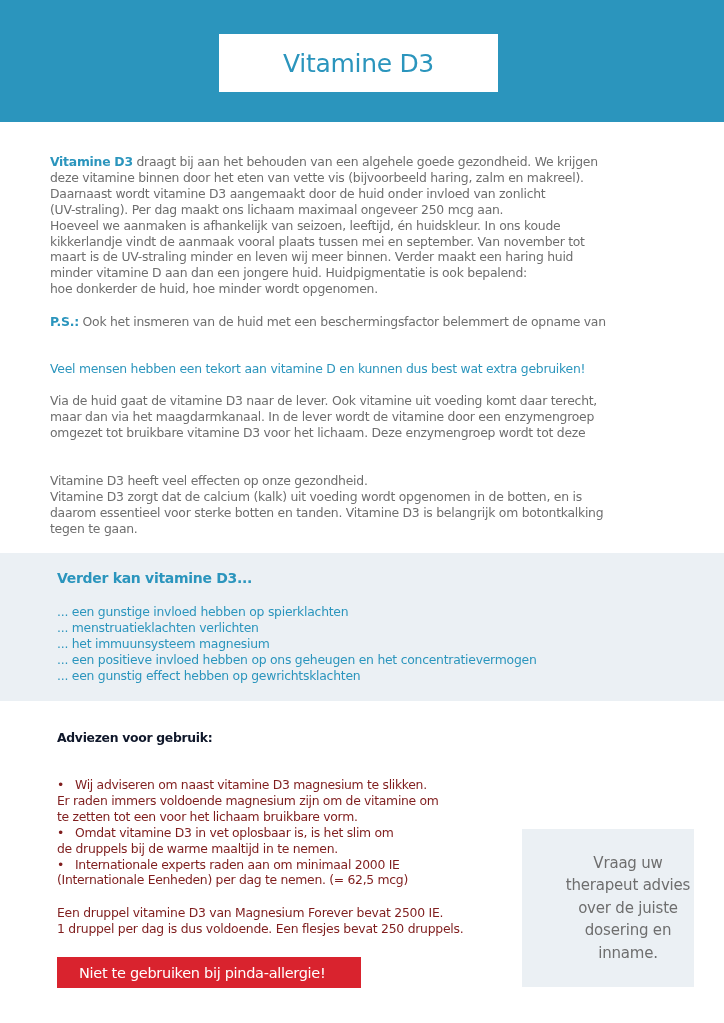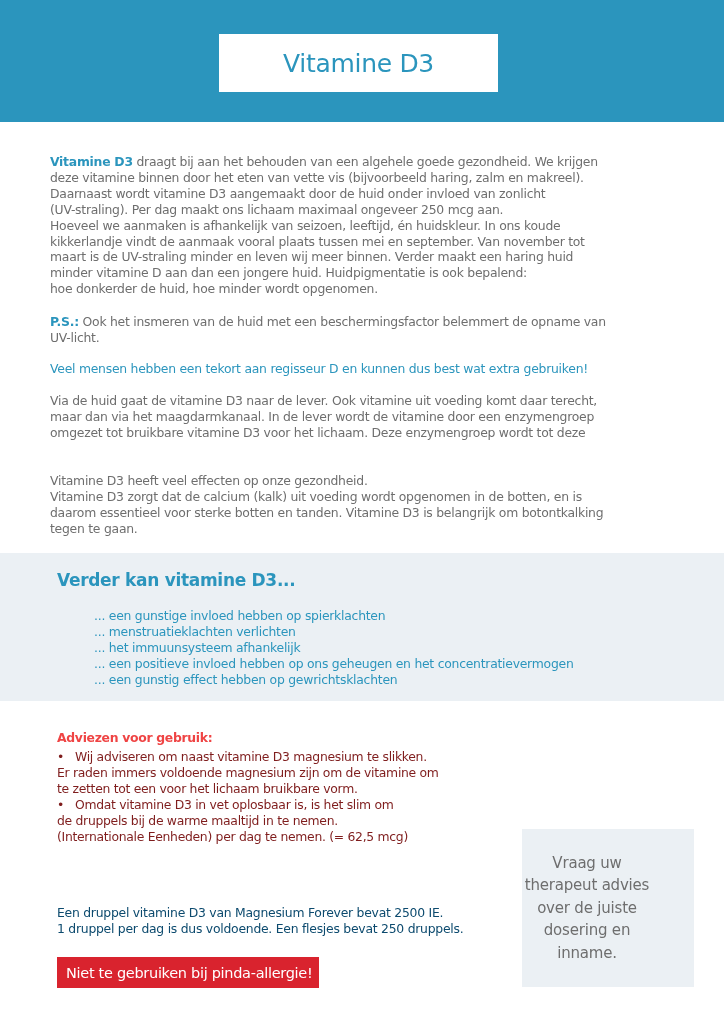--- a/index.html
+++ b/index.html
@@ -24,39 +24,40 @@
     .intro { top: 154px; }
     .ps { top: 314px; }
     .highlight { top: 361px; }
     .liver { top: 393px; }
     .effects { top: 473px; }
     .band {
       position: absolute; left: 0; top: 553px; width: 724px; height: 148px;
       background: #ebf0f4;
     }
     .band-inner { position: absolute; left: 57px; top: 17px; }
-    .band-title { font-size: 17px; font-weight: bold; color: #2b95bd; letter-spacing: -0.3px; }
-    .band-list { margin-top: 18px; list-style: none; margin-left: 37px; }
+    .band-title { font-size: 14px; font-weight: bold; color: #2b95bd; letter-spacing: -0.3px; }
+    .band-list { margin-top: 18px; list-style: none; }
     .band-list li { font-size: 12.4px; line-height: 15.9px; color: #2b95bd; letter-spacing: -0.25px; white-space: nowrap; }
     .advice { position: absolute; left: 57px; top: 730px; width: 450px; }
-    .advice-title { font-size: 12.4px; font-weight: bold; color: #ef4444; letter-spacing: -0.3px; margin-bottom: 4px; }
+    .advice-title { font-size: 12.4px; font-weight: bold; color: #0f172a; letter-spacing: -0.3px; margin-bottom: 32px; }
     .bullet-line { font-size: 12.4px; line-height: 15.9px; color: #7f1d1d; letter-spacing: -0.3px; white-space: nowrap; }
     .bullet-dot { display: inline-block; width: 18px; }
     .product { position: absolute; left: 57px; top: 905px; }
-    .product .line { color: #0c4a6e; }
+    .product .line { color: #7f1d1d; }
     .warning {
-      position: absolute; left: 57px; top: 957px; width: 262px; height: 31px;
+      position: absolute; left: 57px; top: 957px; width: 304px; height: 31px;
       background: #d9232e; color: #ffffff; font-size: 14.5px;
-      display: flex; align-items: center; padding-left: 9px; letter-spacing: -0.3px;
+      display: flex; align-items: center; padding-left: 22px; letter-spacing: -0.3px;
       white-space: nowrap;
     }
     .side-box {
       position: absolute; left: 522px; top: 829px; width: 172px; height: 158px;
-      background: #ebf0f4; display: flex; align-items: center; 
+      background: #ebf0f4; display: flex; align-items: center; justify-content: center;
       text-align: center;
+      padding-left: 40px;
     }
     .side-box p {
       font-size: 15px; line-height: 22.5px; color: #6e6e6e; white-space: normal; width: 130px;
       letter-spacing: -0.2px;
     }
   </style>
 </head>
 <body>
 
 <div class="header">
@@ -72,25 +73,24 @@
   <div class="line">(UV-straling). Per dag maakt ons lichaam maximaal ongeveer 250 mcg aan.</div>
   <div class="line">Hoeveel we aanmaken is afhankelijk van seizoen, leeftijd, én huidskleur. In ons koude</div>
   <div class="line">kikkerlandje vindt de aanmaak vooral plaats tussen mei en september. Van november tot</div>
   <div class="line">maart is de UV-straling minder en leven wij meer binnen. Verder maakt een haring huid</div>
   <div class="line">minder vitamine D aan dan een jongere huid. Huidpigmentatie is ook bepalend:</div>
   <div class="line">hoe donkerder de huid, hoe minder wordt opgenomen.</div>
 </div>
 
 <div class="content ps">
   <div class="line"><span class="accent bold">P.S.:</span><span> Ook het insmeren van de huid met een beschermingsfactor belemmert de opname van</span></div>
-  <div class="line">UV-licht.</div>
 </div>
 
 <div class="content highlight">
-  <div class="line accent">Veel mensen hebben een tekort aan regisseur D en kunnen dus best wat extra gebruiken!</div>
+  <div class="line accent">Veel mensen hebben een tekort aan vitamine D en kunnen dus best wat extra gebruiken!</div>
 </div>
 
 <div class="content liver">
   <div class="line">Via de huid gaat de vitamine D3 naar de lever. Ook vitamine uit voeding komt daar terecht,</div>
   <div class="line">maar dan via het maagdarmkanaal. In de lever wordt de vitamine door een enzymengroep</div>
   <div class="line">omgezet tot bruikbare vitamine D3 voor het lichaam. Deze enzymengroep wordt tot deze</div>
 </div>
 
 <div class="content effects">
   <div class="line">Vitamine D3 heeft veel effecten op onze gezondheid.</div>
@@ -98,34 +98,35 @@
   <div class="line">daarom essentieel voor sterke botten en tanden. Vitamine D3 is belangrijk om botontkalking</div>
   <div class="line">tegen te gaan.</div>
 </div>
 
 <div class="band">
   <div class="band-inner">
     <div class="band-title">Verder kan vitamine D3...</div>
     <ul class="band-list">
       <li>... een gunstige invloed hebben op spierklachten</li>
       <li>... menstruatieklachten verlichten</li>
-      <li>... het immuunsysteem afhankelijk</li>
+      <li>... het immuunsysteem magnesium</li>
       <li>... een positieve invloed hebben op ons geheugen en het concentratievermogen</li>
       <li>... een gunstig effect hebben op gewrichtsklachten</li>
     </ul>
   </div>
 </div>
 
 <div class="advice">
   <div class="advice-title">Adviezen voor gebruik:</div>
   <div class="bullet-line"><span class="bullet-dot">•</span><span>Wij adviseren om naast vitamine D3 magnesium te slikken.</span></div>
   <div class="bullet-line">Er raden immers voldoende magnesium zijn om de vitamine om</div>
   <div class="bullet-line">te zetten tot een voor het lichaam bruikbare vorm.</div>
   <div class="bullet-line"><span class="bullet-dot">•</span><span>Omdat vitamine D3 in vet oplosbaar is, is het slim om</span></div>
   <div class="bullet-line">de druppels bij de warme maaltijd in te nemen.</div>
+  <div class="bullet-line"><span class="bullet-dot">•</span><span>Internationale experts raden aan om minimaal 2000 IE</span></div>
   <div class="bullet-line">(Internationale Eenheden) per dag te nemen. (= 62,5 mcg)</div>
 </div>
 
 <div class="product">
   <div class="line">Een druppel vitamine D3 van Magnesium Forever bevat 2500 IE.</div>
   <div class="line">1 druppel per dag is dus voldoende. Een flesjes bevat 250 druppels.</div>
 </div>
 
 <div class="warning">Niet te gebruiken bij pinda-allergie!</div>
 

